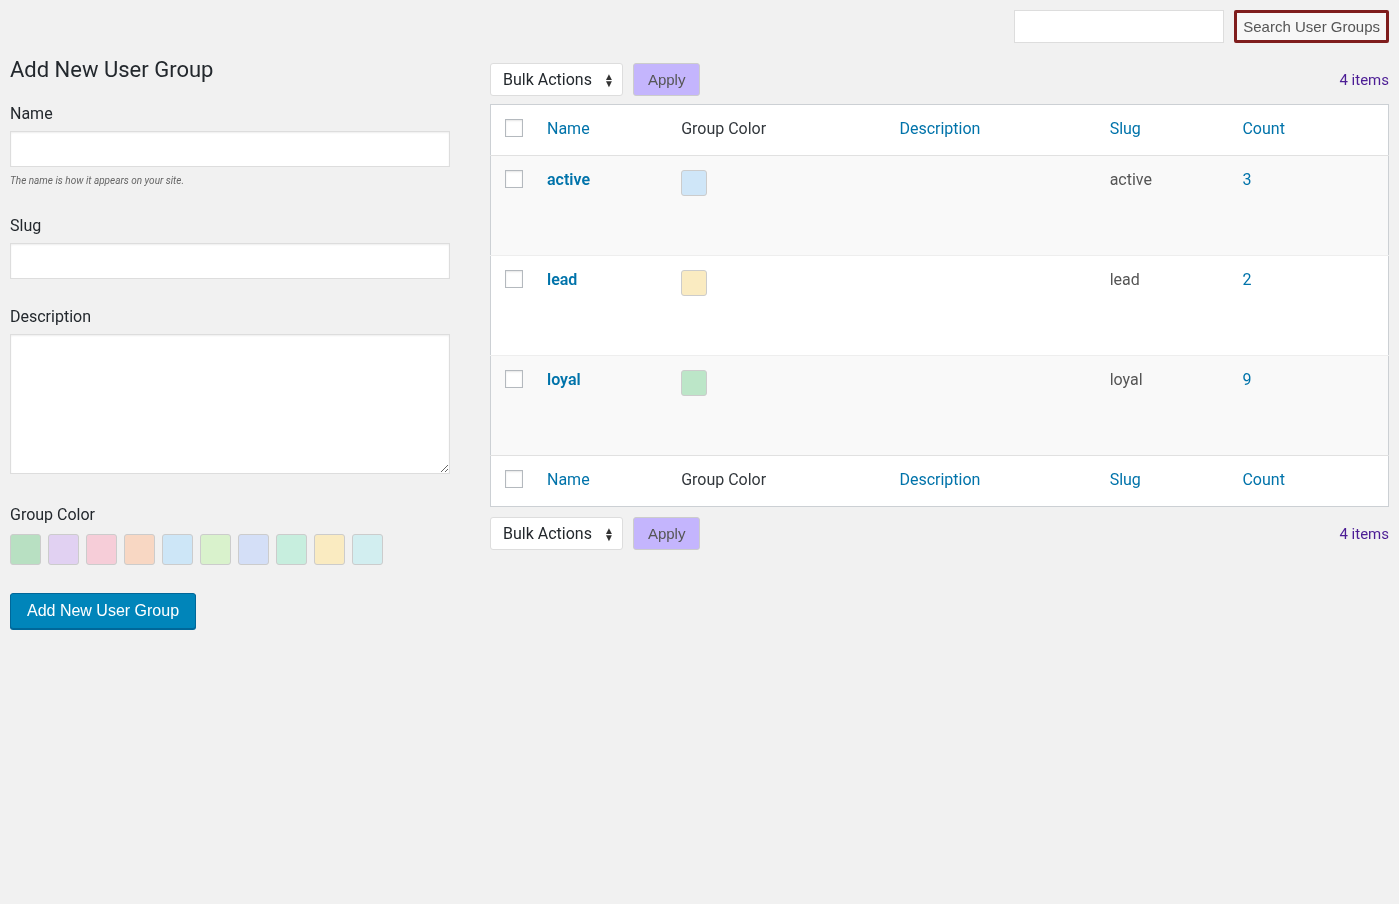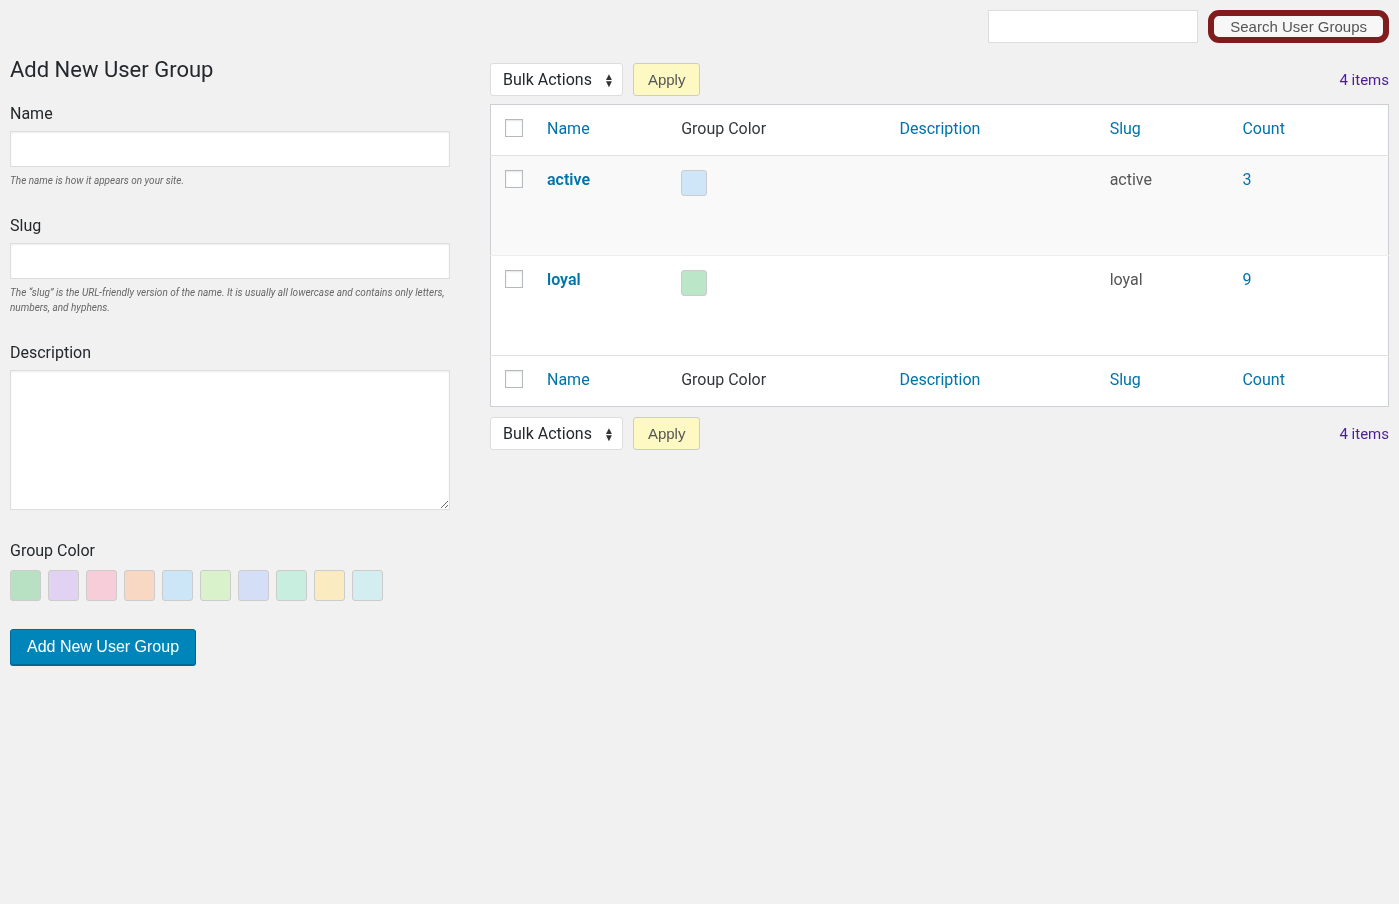--- a/index.html
+++ b/index.html
@@ -19,24 +19,24 @@
   .top-search input[type="text"] {
     width: 210px;
     height: 33px;
     border: 1px solid #ddd;
     background: #fff;
     padding: 4px 8px;
     font-size: 14px;
   }
   .top-search button {
     height: 33px;
-    padding: 0 16px;
+    padding: 0 6px;
     background: #f7f7f7;
-    border: 6px solid #7f1d1d;
-    border-radius: 11px;
+    border: 3px solid #7f1d1d;
+    border-radius: 2px;
     font-size: 15px;
     color: #555;
     cursor: pointer;
   }
   .wrap {
     display: flex;
     gap: 40px;
   }
   .left {
     width: 440px;
@@ -143,21 +143,21 @@
     top: 50%;
     transform: translateY(-50%);
     font-size: 10px;
     line-height: 7px;
     color: #333;
     pointer-events: none;
   }
   .apply-btn {
     height: 33px;
     padding: 0 14px;
-    background: #fef9c3;
+    background: #c4b5fd;
     border: 1px solid #ccc;
     border-radius: 3px;
     font-size: 15px;
     color: #555;
     cursor: pointer;
   }
   .items-count { font-size: 15px; color: #4c1d95; }
   table.wp-list {
     width: 100%;
     border-collapse: collapse;
@@ -216,21 +216,20 @@
 
     <div class="form-field">
       <label>Name</label>
       <input type="text" style="">
       <p class="help">The name is how it appears on your site.</p>
     </div>
 
     <div class="form-field">
       <label>Slug</label>
       <input type="text" style="">
-      <p class="help">The “slug” is the URL-friendly version of the name. It is usually all lowercase and contains only letters, numbers, and hyphens.</p>
     </div>
 
     <div class="form-field">
       <label>Description</label>
       <textarea style=""></textarea>
     </div>
 
     <div class="form-field">
       <label>Group Color</label>
       <div class="color-swatches" id="swatches">
@@ -277,20 +276,28 @@
           <tr>
             <td class="cb"><input type="checkbox" class="wp-cb" style=""></td>
             <td><a class="name-link">active</a></td>
             <td><span class="color-chip" style="background:#cfe6f8"></span></td>
             <td></td>
             <td class="col-slug">active</td>
             <td class="col-count"><a class="count-link">3</a></td>
           </tr>
           <tr>
             <td class="cb"><input type="checkbox" class="wp-cb" style=""></td>
+            <td><a class="name-link">lead</a></td>
+            <td><span class="color-chip" style="background:#faebc1"></span></td>
+            <td></td>
+            <td class="col-slug">lead</td>
+            <td class="col-count"><a class="count-link">2</a></td>
+          </tr>
+          <tr>
+            <td class="cb"><input type="checkbox" class="wp-cb" style=""></td>
             <td><a class="name-link">loyal</a></td>
             <td><span class="color-chip" style="background:#bce6c8"></span></td>
             <td></td>
             <td class="col-slug">loyal</td>
             <td class="col-count"><a class="count-link">9</a></td>
           </tr>
         </tbody>
       <tfoot>
         <tr>
           <th class="cb"><input type="checkbox" class="wp-cb" style=""></th>

